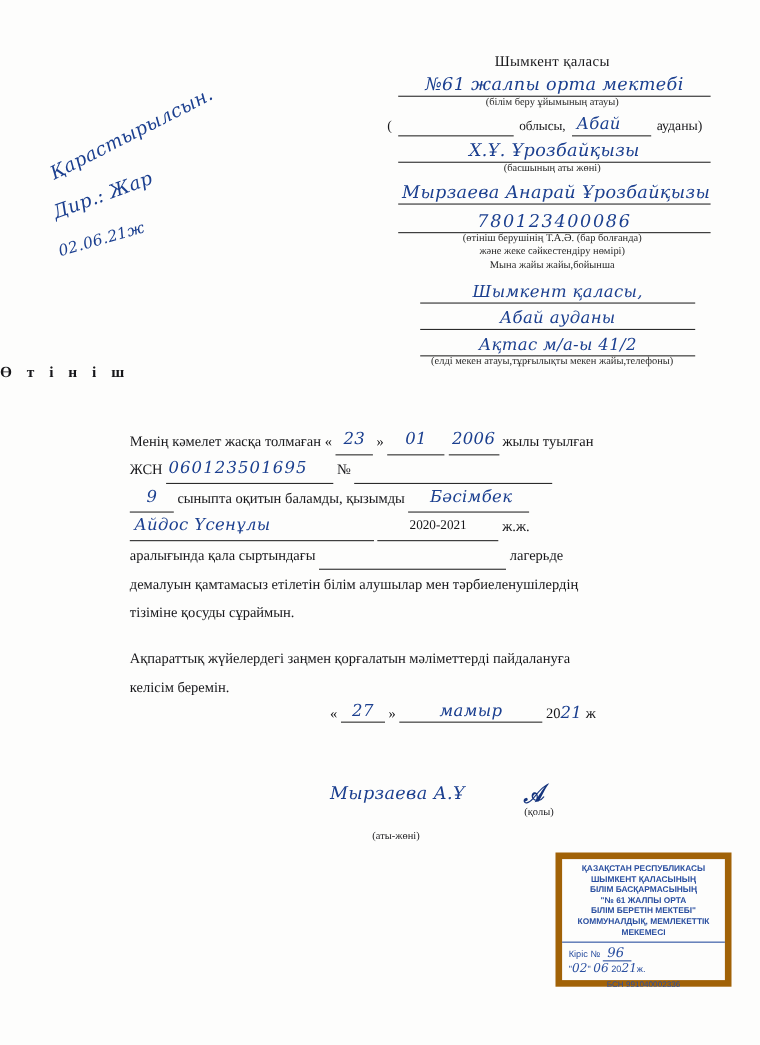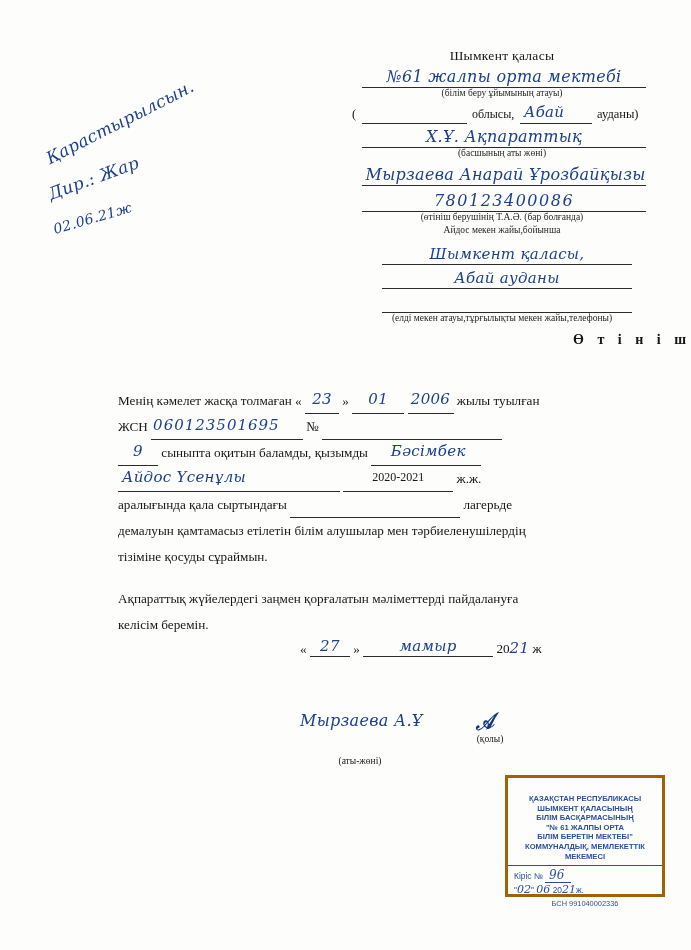--- a/index.html
+++ b/index.html
@@ -92,21 +92,21 @@
     position: absolute;
     left: 22px; top: 150px;
     transform: rotate(-16deg);
     font-size: 14px;
   }
 
   
   #title {
     left: 0; top: 332px;
     width: 691px;
-    text-align: right;
+    text-align: left;
     font-size: 14px;
     font-weight: bold;
     letter-spacing: 5px;
   }
 
   
   #body {
     left: 118px;
     top: 388px;
     width: 470px;
@@ -161,27 +161,27 @@
     font-size: 9.5px;
     text-align: center;
   }
 
   
   #stamp {
     left: 505px;
     top: 775px;
     width: 160px;
     height: 122px;
-    border: 3px solid #a16207;
+    border: 6px solid #a16207;
     color: #2a4fa0;
     font-family: "Liberation Sans", sans-serif;
     font-size: 7.6px;
     line-height: 9.6px;
     text-align: center;
-    padding-top: 16px;
+    padding-top: 4px;
     box-sizing: border-box;
   }
   #stamp .st-top { font-weight: bold; }
   #stamp .st-sep {
     border-top: 1px solid #2a4fa0;
     margin: 4px 0 0 0;
   }
   #stamp .st-rows {
     text-align: left;
     padding: 3px 6px 0 6px;
@@ -231,47 +231,49 @@
       <span style="position:absolute;left:0;bottom:2px;font-size:12.5px;">(</span>
       <div class="rule" style="position:absolute;left:10px;width:105px;bottom:0;"></div>
       <span style="position:absolute;left:120px;bottom:2px;font-size:12px;">облысы,</span>
       <div class="rule" style="position:absolute;left:168px;width:72px;bottom:0;"></div>
       <span class="hand" style="position:absolute;left:172px;bottom:3px;font-size:15px;">Абай</span>
       <span style="position:absolute;left:245px;bottom:2px;font-size:12.5px;">ауданы)</span>
     </div>
 
     <div class="hdr-line" style="height:22px;">
       <div class="rule" style="position:absolute;left:10px;right:6px;bottom:0;"></div>
-      <div class="hdr-hand hand" style="left:10px;right:6px;width:auto;">Х.Ұ. Ақпараттық</div>
+      <div class="hdr-hand hand" style="left:10px;right:6px;width:auto;">Х.Ұ. Ұрозбайқызы</div>
     </div>
     <div class="caption">(басшының аты жөні)</div>
 
     <div class="hdr-line" style="height:24px;">
       <div class="rule" style="position:absolute;left:10px;right:6px;bottom:0;"></div>
       <div class="hdr-hand hand" style="left:10px;right:3px;width:auto;font-size:16px;">Мырзаева Анарай Ұрозбайқызы</div>
     </div>
 
     <div class="hdr-line" style="height:24px;">
       <div class="rule" style="position:absolute;left:10px;right:6px;bottom:0;"></div>
       <div class="hdr-hand hand" style="left:10px;right:6px;width:auto;font-size:16px;letter-spacing:1.5px;">780123400086</div>
     </div>
 
     <div class="caption">(өтініш берушінің Т.А.Ә. (бар болғанда)</div>
-    <div class="caption" style="margin-top:1px;">Айдос мекен жайы,бойынша</div>
+    <div class="caption">және жеке сәйкестендіру нөмірі)</div>
+    <div class="caption" style="margin-top:1px;">Мына жайы жайы,бойынша</div>
 
     <div class="hdr-line" style="height:22px;margin-top:6px;">
       <div class="rule" style="position:absolute;left:30px;right:20px;bottom:0;"></div>
       <div class="hdr-hand hand" style="left:30px;right:20px;width:auto;font-size:15px;">Шымкент қаласы,</div>
     </div>
     <div class="hdr-line" style="height:22px;">
       <div class="rule" style="position:absolute;left:30px;right:20px;bottom:0;"></div>
       <div class="hdr-hand hand" style="left:30px;right:20px;width:auto;font-size:15px;">Абай ауданы</div>
     </div>
     <div class="hdr-line" style="height:22px;">
       <div class="rule" style="position:absolute;left:30px;right:20px;bottom:0;"></div>
+      <div class="hdr-hand hand" style="left:30px;right:20px;width:auto;font-size:15px;">Ақтас  м/а-ы  41/2</div>
     </div>
     <div class="caption">(елді мекен атауы,тұрғылықты мекен жайы,телефоны)</div>
   </div>
 
   <div id="title" class="abs printed">Ө т і н і ш</div>
 
   <div id="body" class="abs printed">
 
     <div class="body-row">
       <span>Менің кәмелет жасқа толмаған «</span>

